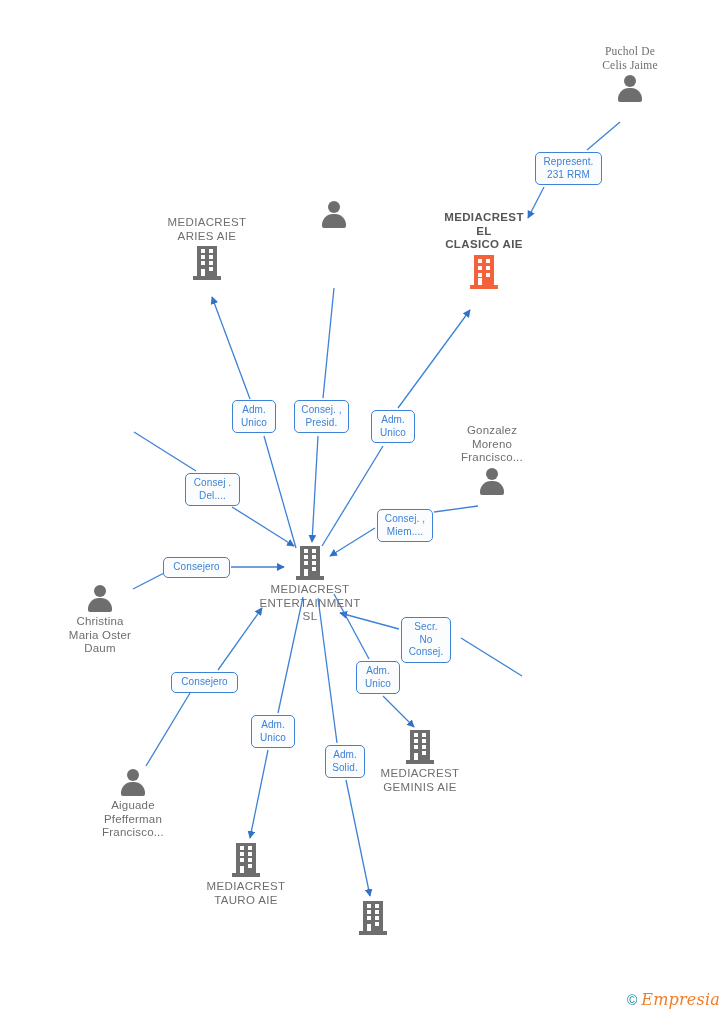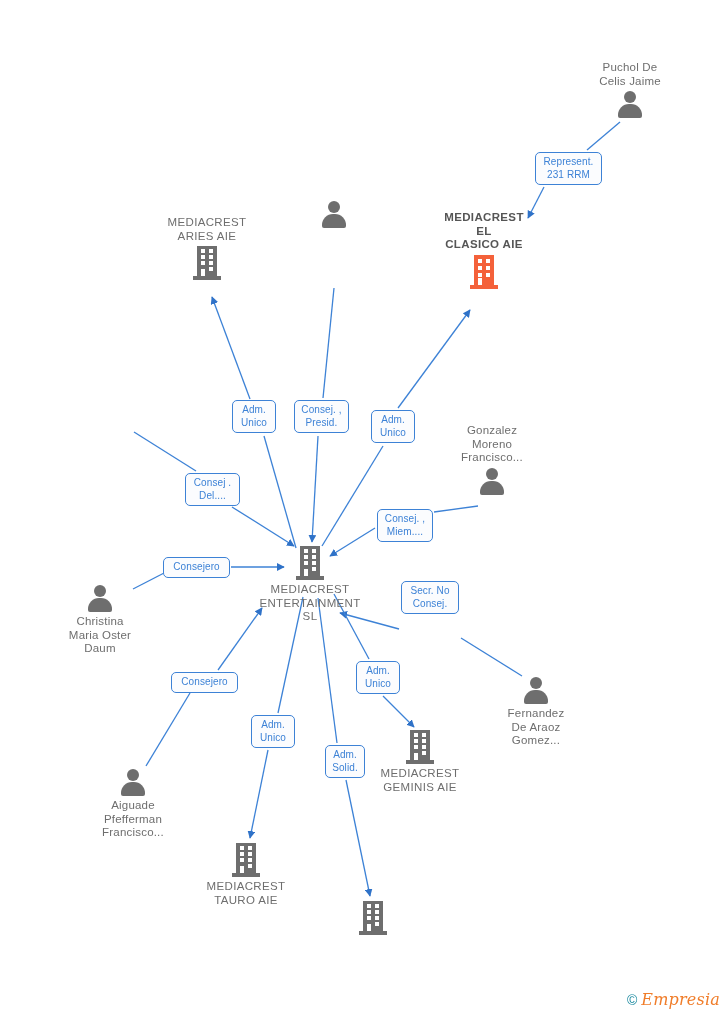--- a/index.html
+++ b/index.html
@@ -201,21 +201,21 @@
       <path d="M 218 670 L 262 608" marker-end="url(#arrow)"></path>
 
       <path d="M 303 597 L 278 713"></path>
       <path d="M 268 750 L 250 838" marker-end="url(#arrow)"></path>
 
       <path d="M 318 598 L 337 743"></path>
       <path d="M 346 780 L 370 896" marker-end="url(#arrow)"></path>
     </g>
   </svg>
 
-  <div class="node above" style="left:630px; top:61px;">
+  <div class="node above" style="left:630px; top:45px;font-family:Liberation Serif, serif;">
     <div class="caption">Puchol De
 Celis Jaime</div>
     <span class="person glyph">
       <span class="head"></span>
         <span class="torso"></span>
     </span>
   </div>
 
   <div class="node above company focus" style="left:484px; top:211px;">
     <div class="caption">MEDIACREST
@@ -290,29 +290,20 @@
   <div class="node below" style="left:100px; top:585px;">
     <span class="person glyph">
       <span class="head"></span>
         <span class="torso"></span>
     </span>
     <div class="caption">Christina
 Maria Oster
 Daum</div>
   </div>
 
-  <div class="node below" style="left:536px; top:677px;">
-    <span class="person glyph">
-      <span class="head"></span>
-        <span class="torso"></span>
-    </span>
-    <div class="caption">Fernandez
-De Araoz
-Gomez...</div>
-  </div>
 
   <div class="node below" style="left:133px; top:769px;">
     <span class="person glyph">
       <span class="head"></span>
         <span class="torso"></span>
     </span>
     <div class="caption">Aiguade
 Pfefferman
 Francisco...</div>
   </div>
@@ -372,21 +363,21 @@
 Unico</div>
   <div class="chip" style="left:294px; top:400px; width:55px;">Consej. ,
 Presid.</div>
   <div class="chip" style="left:371px; top:410px; width:44px;">Adm.
 Unico</div>
   <div class="chip" style="left:185px; top:473px; width:55px;">Consej .
 Del....</div>
   <div class="chip" style="left:377px; top:509px; width:56px;">Consej. ,
 Miem....</div>
   <div class="chip" style="left:163px; top:557px; width:67px;">Consejero</div>
-  <div class="chip" style="left:401px; top:581px; width:58px;">Secr.  No
+  <div class="chip" style="left:401px; top:617px; width:50px;">Secr.  No
 Consej.</div>
   <div class="chip" style="left:356px; top:661px; width:44px;">Adm.
 Unico</div>
   <div class="chip" style="left:171px; top:672px; width:67px;">Consejero</div>
   <div class="chip" style="left:251px; top:715px; width:44px;">Adm.
 Unico</div>
   <div class="chip" style="left:325px; top:745px; width:40px;">Adm.
 Solid.</div>
 
   <div id="watermark">

